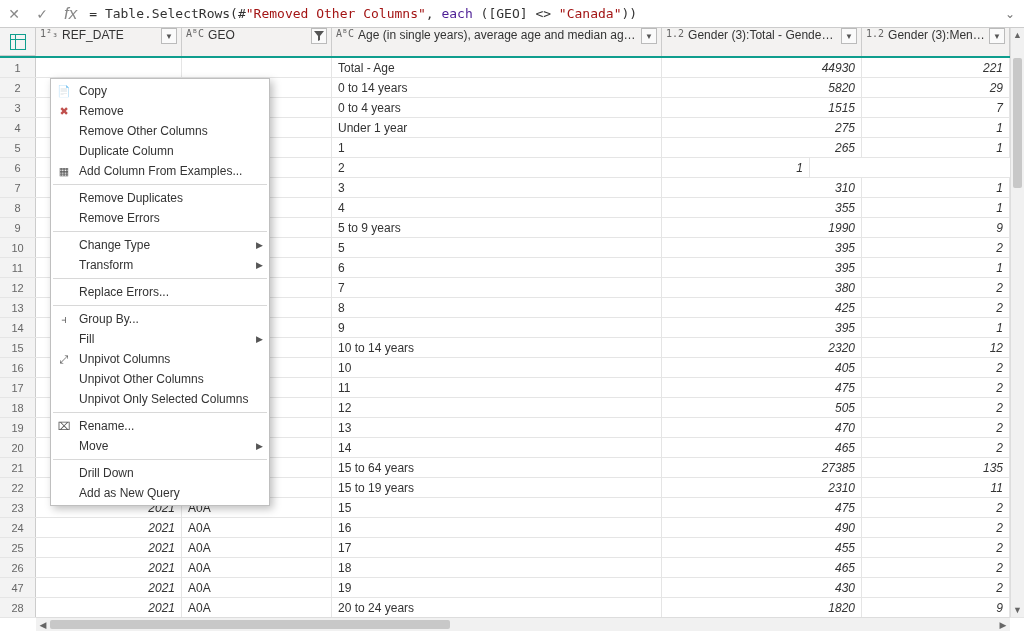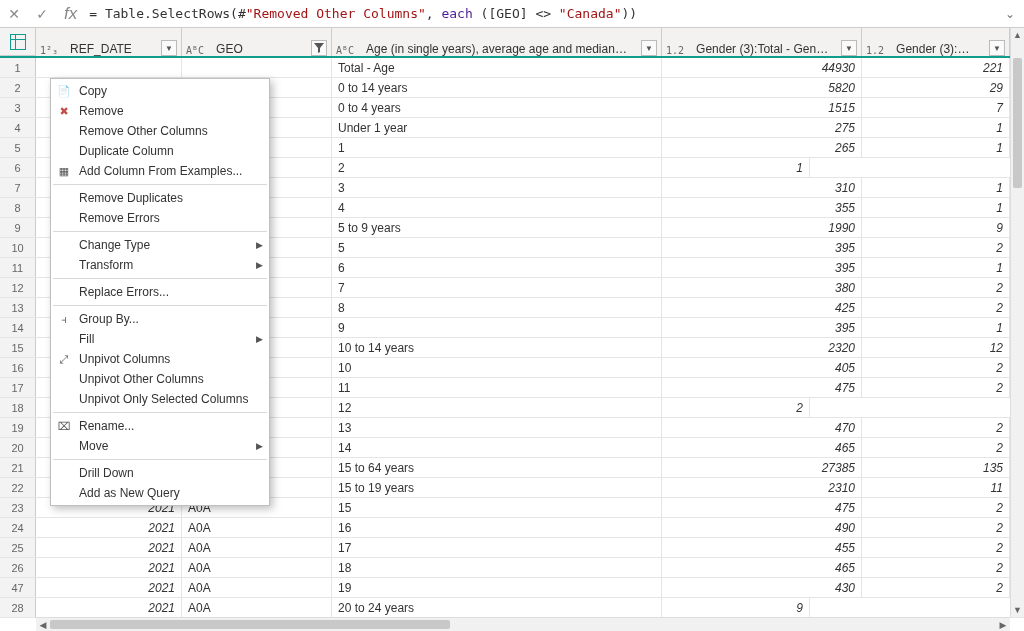--- a/index.html
+++ b/index.html
@@ -78,26 +78,26 @@
   content: "";
   position: absolute;
   background: #0f9e8e;
 }
 .tbl-icon:before { left:4px; top:0; width:1px; height:100%; }
 .tbl-icon:after { left:0; top:4px; width:100%; height:1px; }
 .col-header {
   background: #f3f2f1;
   border-right: 1px solid #ccc;
   display: flex;
-  align-items: flex-end;
+  align-items: flex-start;
   padding: 0 4px;
   font-size: 12px;
   color: #333;
   position: relative;
-  gap: 12px;
+  gap: 4px;
   overflow: hidden;
   white-space: nowrap;
 }
 .type-icon {
   font-size: 10px;
   color: #666;
   font-family: Consolas, monospace;
   min-width: 18px;
 }
 .col-header .name { flex: 1; overflow: hidden; text-overflow: ellipsis; }
@@ -433,20 +433,21 @@
         <div class="cell col-geo"></div>
         <div class="cell col-age">11</div>
         <div class="cell col-gt">475</div>
         <div class="cell col-gm">2</div>
       </div>
       <div class="data-row">
         <div class="rownum">18</div>
         <div class="cell col-ref"></div>
         <div class="cell col-geo"></div>
         <div class="cell col-age">12</div>
+        <div class="cell col-gt">505</div>
         <div class="cell col-gm">2</div>
       </div>
       <div class="data-row">
         <div class="rownum">19</div>
         <div class="cell col-ref"></div>
         <div class="cell col-geo"></div>
         <div class="cell col-age">13</div>
         <div class="cell col-gt">470</div>
         <div class="cell col-gm">2</div>
       </div>
@@ -512,20 +513,21 @@
         <div class="cell col-geo">A0A</div>
         <div class="cell col-age">19</div>
         <div class="cell col-gt">430</div>
         <div class="cell col-gm">2</div>
       </div>
       <div class="data-row">
         <div class="rownum">28</div>
         <div class="cell col-ref">2021</div>
         <div class="cell col-geo">A0A</div>
         <div class="cell col-age">20 to 24 years</div>
+        <div class="cell col-gt">1820</div>
         <div class="cell col-gm">9</div>
       </div>
     </div>
 
   <div class="vscroll">
     <div class="arrow up">▲</div>
     <div class="thumb"></div>
     <div class="arrow dn">▼</div>
   </div>
   <div class="hscroll">

